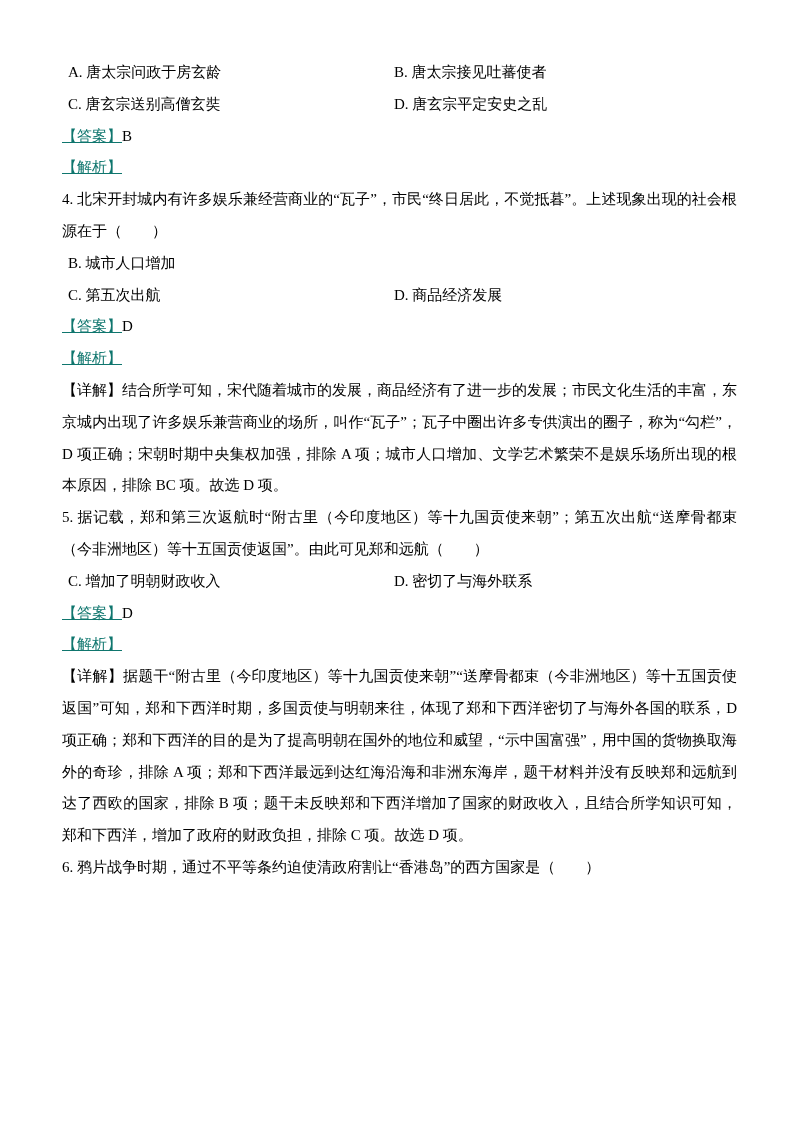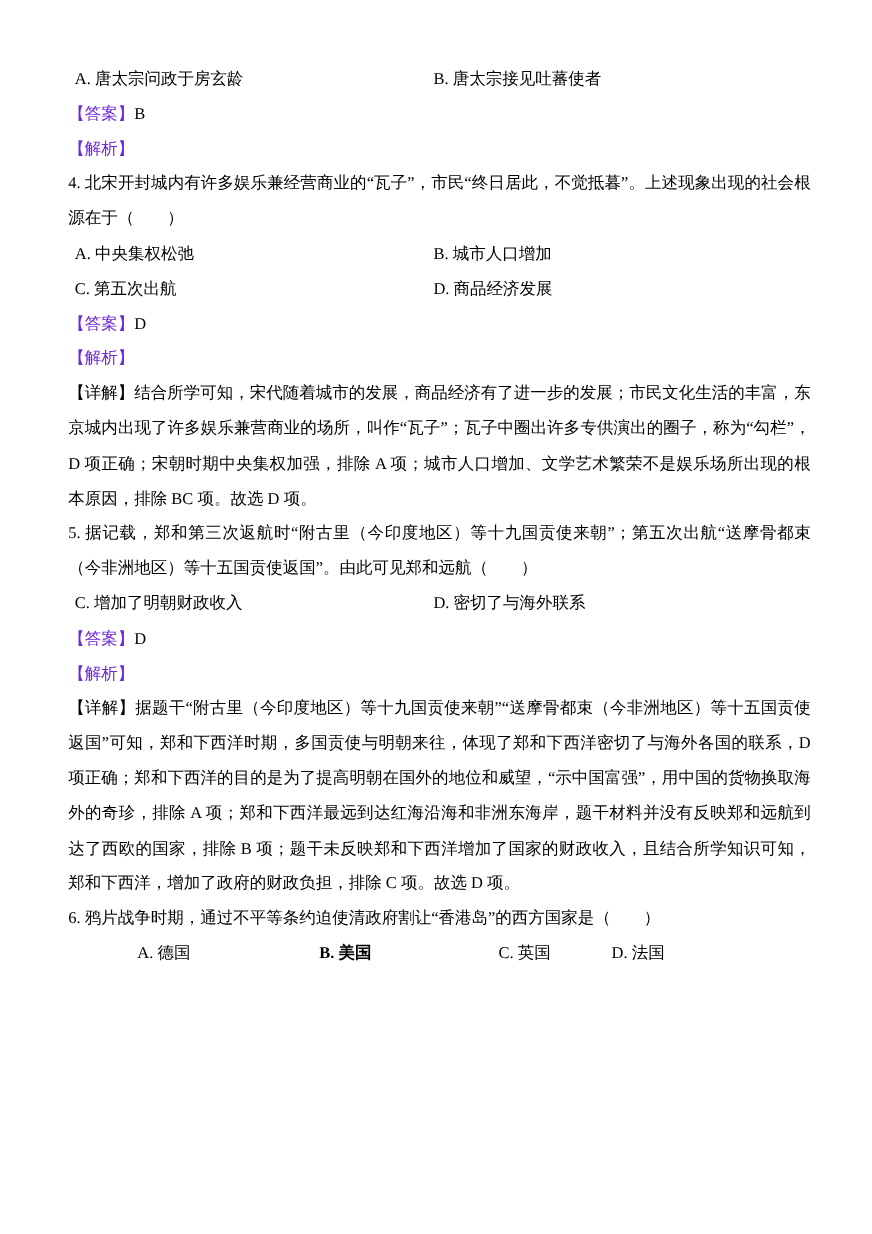--- a/index.html
+++ b/index.html
@@ -17,40 +17,43 @@
     overflow: hidden;
   }
   p { margin: 0; }
   .para { text-align: justify; }
   .opt-row { display: flex; padding-left: 6px; }
   .opt-row .col-left { flex: 0 0 326px; }
   .opt-row4 { display: flex; padding-left: 6px; text-align: center; }
   .opt-row4 .c1 { flex: 0 0 162px; }
   .opt-row4 .c2 { flex: 0 0 168px; font-weight: bold; }
   .opt-row4 .c3 { flex: 0 0 158px; }
-  .blue { color: #6d28d9; }
+  .blue { color: #0f766e; text-decoration: underline; }
 </style>
 </head>
 <body>
 
 <div class="page">
 
   <div>
     <div class="opt-row">
       <span class="col-left">A. 唐太宗问政于房玄龄</span>
       <span>B. 唐太宗接见吐蕃使者</span>
     </div>
+    <div class="opt-row">
+      <span class="col-left">C. 唐玄宗送别高僧玄奘</span>
+      <span>D. 唐玄宗平定安史之乱</span>
+    </div>
     <p><span class="blue">【答案】</span><span>B</span></p>
     <p><span class="blue">【解析】</span></p>
   </div>
 
   <div>
     <p class="para">4. 北宋开封城内有许多娱乐兼经营商业的“瓦子”，市民“终日居此，不觉抵暮”。上述现象出现的社会根源在于（　　）</p>
     <div class="opt-row">
-      <span class="col-left">A. 中央集权松弛</span>
       <span>B. 城市人口增加</span>
     </div>
     <div class="opt-row">
       <span class="col-left">C. 第五次出航</span>
       <span>D. 商品经济发展</span>
     </div>
     <p><span class="blue">【答案】</span><span>D</span></p>
     <p><span class="blue">【解析】</span></p>
     <p class="para">【详解】结合所学可知，宋代随着城市的发展，商品经济有了进一步的发展；市民文化生活的丰富，东京城内出现了许多娱乐兼营商业的场所，叫作“瓦子”；瓦子中圈出许多专供演出的圈子，称为“勾栏”，D 项正确；宋朝时期中央集权加强，排除 A 项；城市人口增加、文学艺术繁荣不是娱乐场所出现的根本原因，排除 BC 项。故选 D 项。</p>
   </div>

